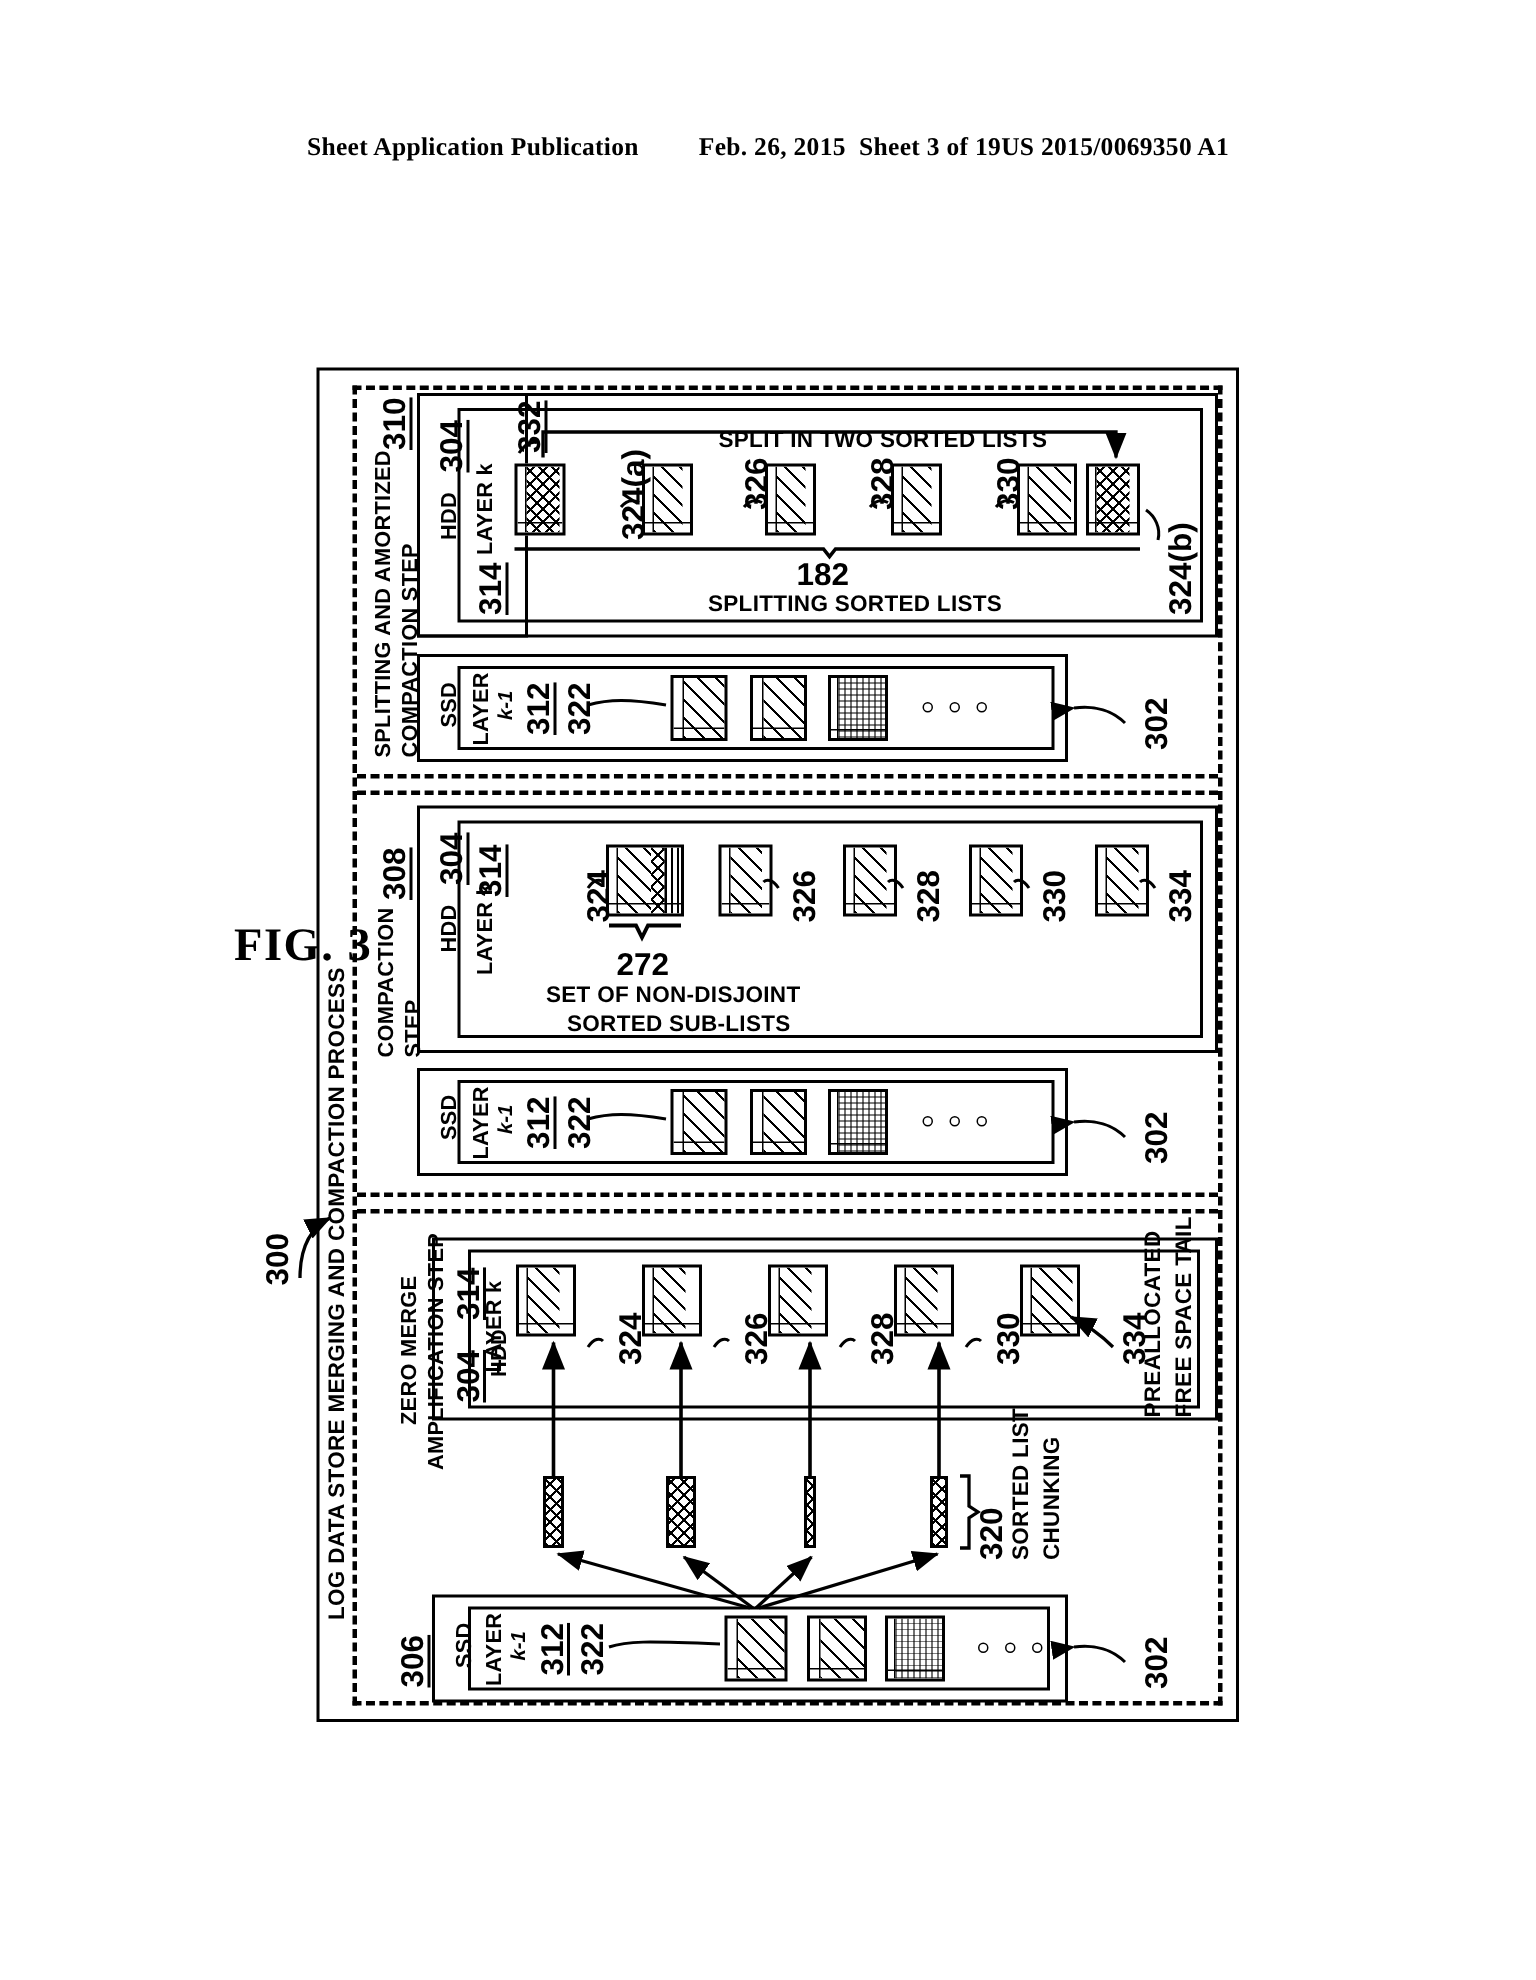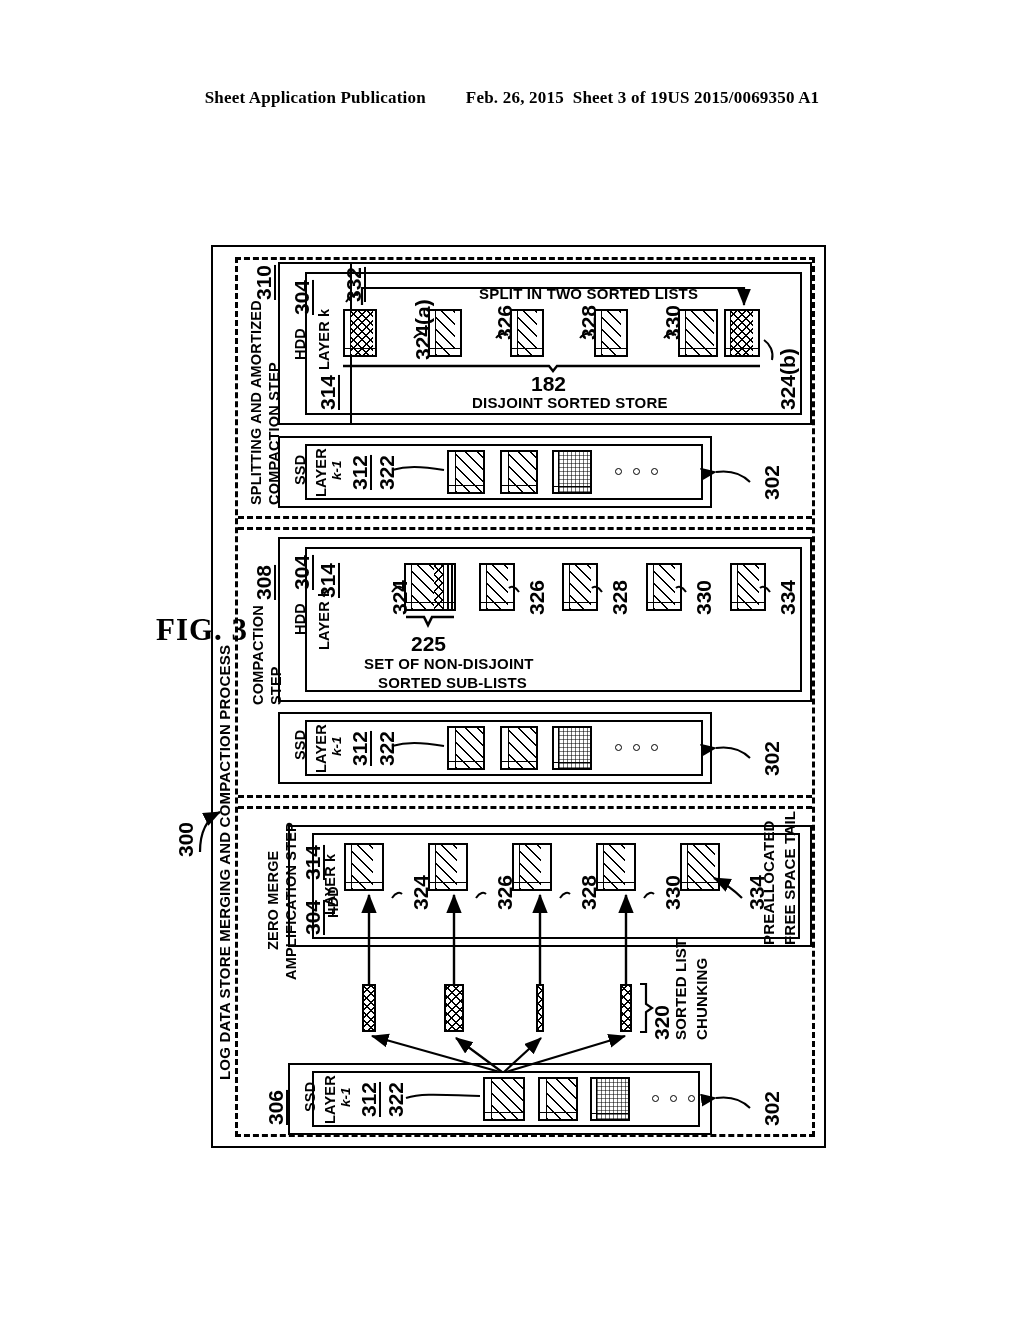--- a/index.html
+++ b/index.html
@@ -154,21 +154,21 @@
   <div class="rot num" style="left:661px;top:340px;">330</div>
 
   <div class="blk" style="left:724px;top:309px;width:36px;height:48px;">
     <div class="seg cross" style="left:5px;width:22px;"></div>
     <div class="lbar" style="width:5px;"></div>
     <div class="bbar" style="height:7px;"></div>
   </div>
   <div class="rot num" style="left:776px;top:410px;">324(b)</div>
 
   <div class="num" style="position:absolute;left:531px;top:372px;">182</div>
-  <div class="cap" style="position:absolute;left:472px;top:394px;font-size:15px;">DISJOINT SORTED STORE</div>
+  <div class="cap" style="position:absolute;left:472px;top:394px;font-size:15px;">SPLITTING SORTED LISTS</div>
 
   <div class="devbox" style="left:278px;top:436px;width:434px;height:72px;"></div>
   <div class="innerbox" style="left:305px;top:444px;width:398px;height:56px;"></div>
 
   <div class="rot cap" style="left:292px;top:485px;">SSD</div>
   <div class="rot cap" style="left:313px;top:497px;">LAYER</div>
   <div class="rot capsm ital" style="left:329px;top:480px;">k-1</div>
   <div class="rot numu" style="left:348px;top:490px;">312</div>
   <div class="rot num" style="left:375px;top:490px;">322</div>
 
@@ -237,21 +237,21 @@
   </div>
   <div class="rot num" style="left:692px;top:615px;">330</div>
 
   <div class="blk" style="left:730px;top:563px;width:36px;height:48px;">
     <div class="seg hatch" style="left:6px;width:21px;"></div>
     <div class="lbar" style="width:6px;"></div>
     <div class="bbar" style="height:7px;"></div>
   </div>
   <div class="rot num" style="left:776px;top:615px;">334</div>
 
-  <div class="num" style="position:absolute;left:411px;top:632px;">225</div>
+  <div class="num" style="position:absolute;left:411px;top:632px;">272</div>
   <div class="cap" style="position:absolute;left:364px;top:655px;font-size:15px;">SET OF NON-DISJOINT</div>
   <div class="cap" style="position:absolute;left:378px;top:674px;font-size:15px;">SORTED SUB-LISTS</div>
 
   <div class="devbox" style="left:278px;top:712px;width:434px;height:72px;"></div>
   <div class="innerbox" style="left:305px;top:720px;width:398px;height:56px;"></div>
 
   <div class="rot cap" style="left:292px;top:760px;">SSD</div>
   <div class="rot cap" style="left:313px;top:773px;">LAYER</div>
   <div class="rot capsm ital" style="left:329px;top:756px;">k-1</div>
   <div class="rot numu" style="left:348px;top:766px;">312</div>

